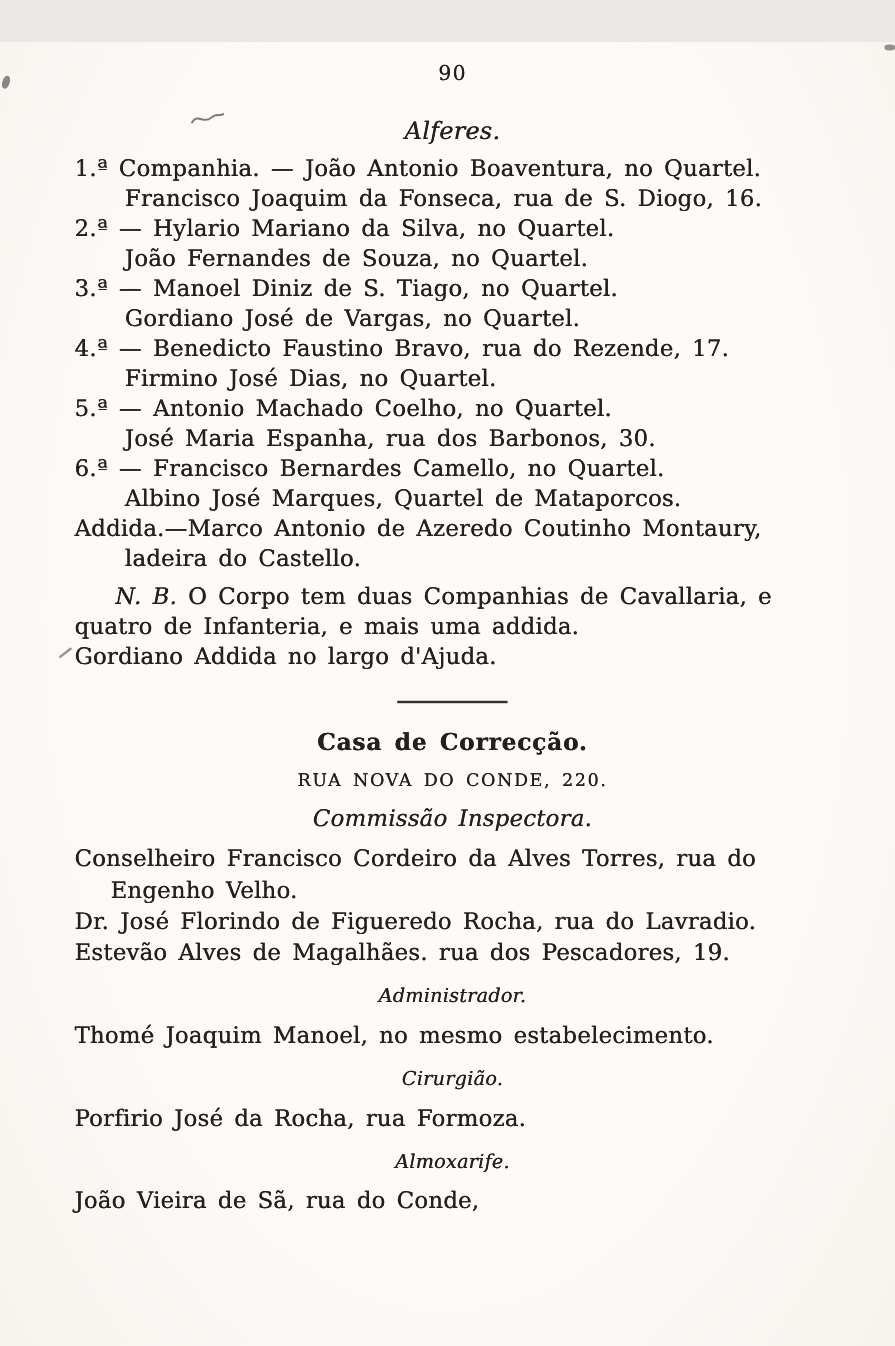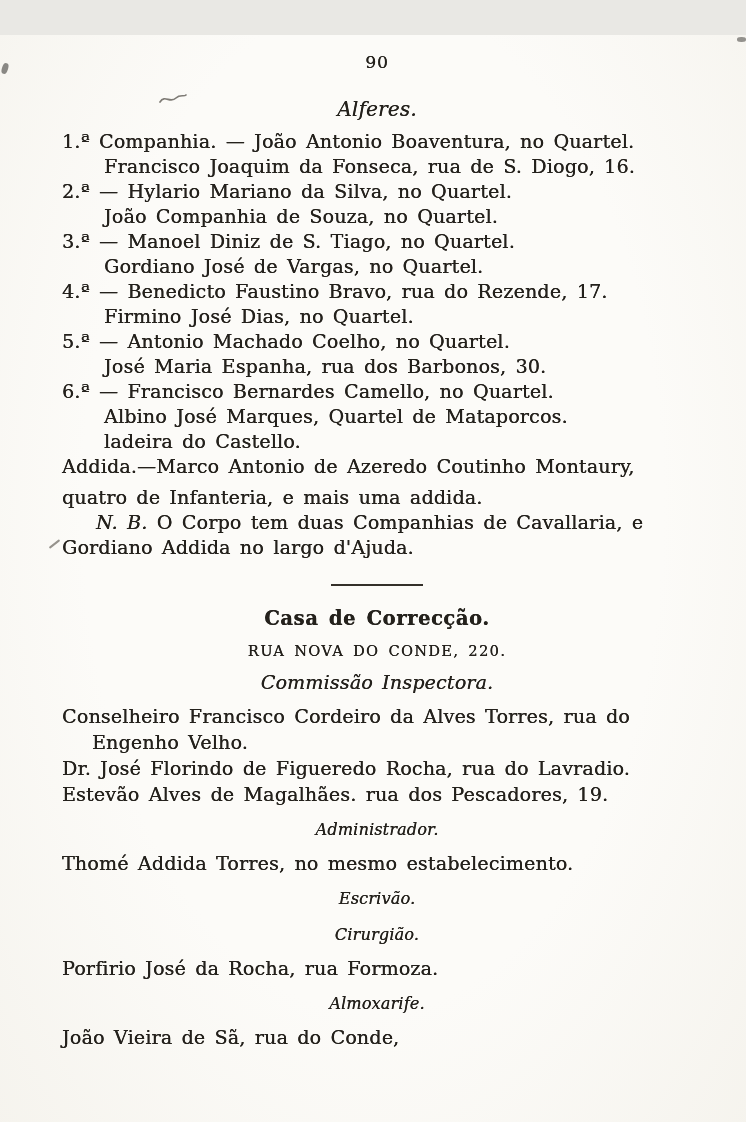--- a/index.html
+++ b/index.html
@@ -110,73 +110,72 @@
 
   <div class="section-title">Alferes.</div>
 
   <div>
     <div class="entry">
       <div class="pline">1.ª Companhia. — João Antonio Boaventura, no Quartel.</div>
       <div class="pline cont">Francisco Joaquim da Fonseca, rua de S. Diogo, 16.</div>
     </div>
     <div class="entry">
       <div class="pline">2.ª — Hylario Mariano da Silva, no Quartel.</div>
-      <div class="pline cont">João Companhia de Souza, no Quartel.</div>
+      <div class="pline cont">João Fernandes de Souza, no Quartel.</div>
     </div>
     <div class="entry">
       <div class="pline">3.ª — Manoel Diniz de S. Tiago, no Quartel.</div>
       <div class="pline cont">Gordiano José de Vargas, no Quartel.</div>
     </div>
     <div class="entry">
       <div class="pline">4.ª — Benedicto Faustino Bravo, rua do Rezende, 17.</div>
       <div class="pline cont">Firmino José Dias, no Quartel.</div>
     </div>
     <div class="entry">
       <div class="pline">5.ª — Antonio Machado Coelho, no Quartel.</div>
       <div class="pline cont">José Maria Espanha, rua dos Barbonos, 30.</div>
     </div>
     <div class="entry">
       <div class="pline">6.ª — Francisco Bernardes Camello, no Quartel.</div>
       <div class="pline cont">Albino José Marques, Quartel de Mataporcos.</div>
     </div>
     <div class="entry">
+      <div class="pline">Addida.—Marco Antonio de Azeredo Coutinho Montaury,</div>
       <div class="pline cont">ladeira do Castello.</div>
-      <div class="pline">Addida.—Marco Antonio de Azeredo Coutinho Montaury,</div>
     </div>
   </div>
 
   <div class="nota-block">
-    <div class="pline">quatro de Infanteria, e mais uma addida.</div>
     <div class="pline ind1">
       <span class="italic">N. B.</span>
       <span>O Corpo tem duas Companhias de Cavallaria, e</span>
     </div>
+    <div class="pline">quatro de Infanteria, e mais uma addida.</div>
     <div class="pline">Gordiano Addida no largo d'Ajuda.</div>
   </div>
 
   <div class="rule"></div>
 
   <div class="casa-heading">Casa de Correcção.</div>
   <div class="casa-address">RUA NOVA DO CONDE, 220.</div>
   <div class="sub-title">Commissão Inspectora.</div>
 
   <div class="members">
     <div>
       <div class="m-line">Conselheiro Francisco Cordeiro da Alves Torres, rua do</div>
       <div class="m-line m-cont">Engenho Velho.</div>
     </div>
     <div class="m-line">Dr. José Florindo de Figueredo Rocha, rua do Lavradio.</div>
     <div class="m-line">Estevão Alves de Magalhães. rua dos Pescadores, 19.</div>
   </div>
 
   <div>
     <div class="role-title">Administrador.</div>
-    <div class="role-person">Thomé Addida Torres, no mesmo estabelecimento.</div>
+    <div class="role-person">Thomé Joaquim Manoel, no mesmo estabelecimento.</div>
 
-    <div class="role-title">Escrivão.</div>
 
     <div class="role-title">Cirurgião.</div>
     <div class="role-person">Porfirio José da Rocha, rua Formoza.</div>
 
     <div class="role-title">Almoxarife.</div>
     <div class="role-person">João Vieira de Sã, rua do Conde,</div>
   </div>
 
 </div>
 

